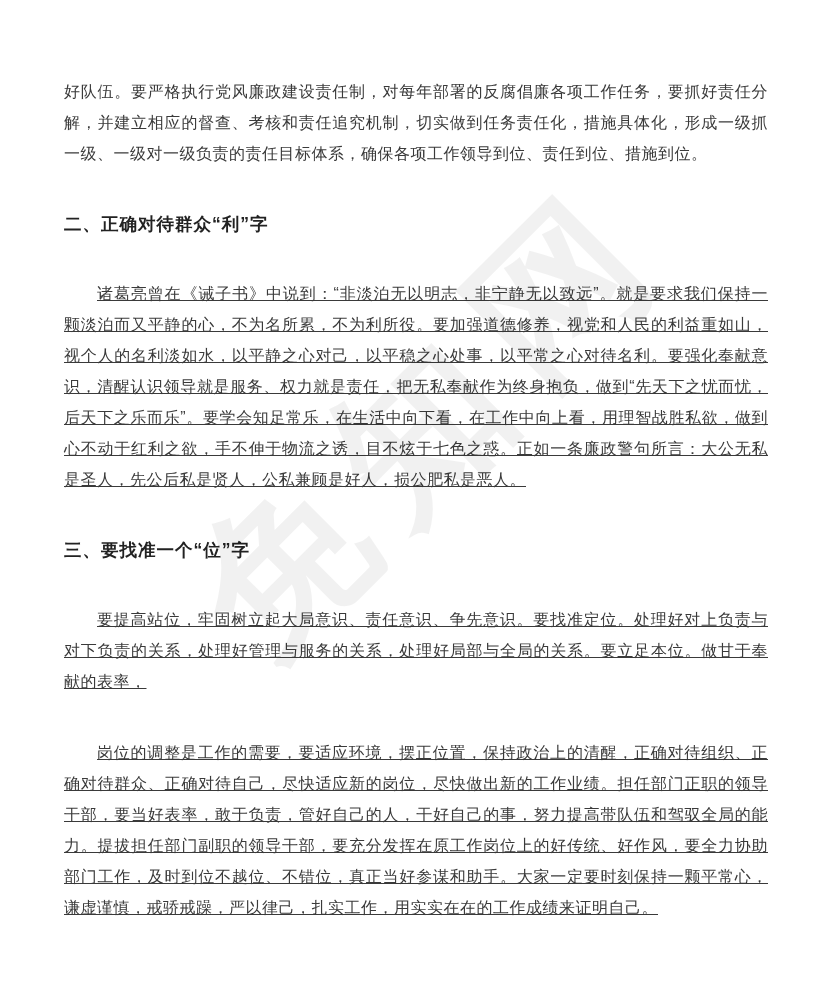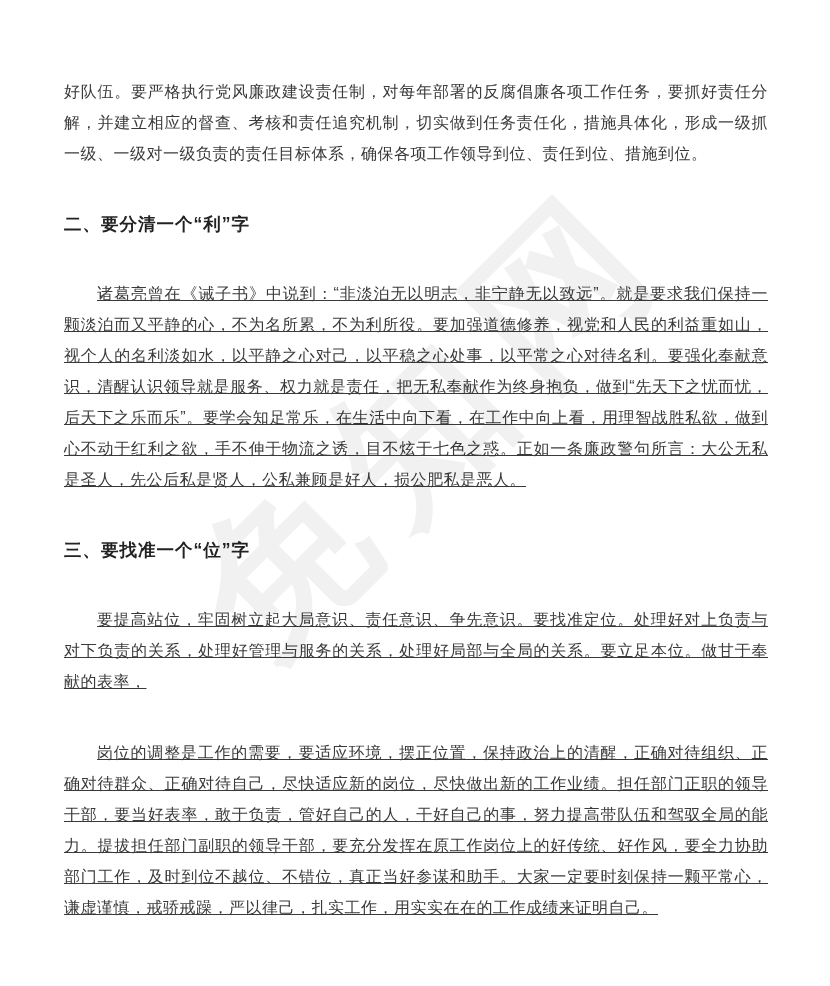--- a/index.html
+++ b/index.html
@@ -56,20 +56,20 @@
     pointer-events: none;
     user-select: none;
   }
 </style>
 </head>
 <body>
 
 <div class="page" style="color: rgb(58, 58, 58); background: rgb(255, 255, 255);">
   <div class="doc-content" id="doc-content">
       <p class="paragraph">好队伍。要严格执行党风廉政建设责任制，对每年部署的反腐倡廉各项工作任务，要抓好责任分解，并建立相应的督查、考核和责任追究机制，切实做到任务责任化，措施具体化，形成一级抓一级、一级对一级负责的责任目标体系，确保各项工作领导到位、责任到位、措施到位。</p>
-      <h2 class="heading" style="color: rgb(34, 34, 34);">二、要分清一个“利”字</h2>
+      <h2 class="heading" style="color: rgb(34, 34, 34);">二、正确对待群众“利”字</h2>
       <p class="paragraph indent">诸葛亮曾在《诫子书》中说到：“非淡泊无以明志，非宁静无以致远”。就是要求我们保持一颗淡泊而又平静的心，不为名所累，不为利所役。要加强道德修养，视党和人民的利益重如山，视个人的名利淡如水，以平静之心对己，以平稳之心处事，以平常之心对待名利。要强化奉献意识，清醒认识领导就是服务、权力就是责任，把无私奉献作为终身抱负，做到“先天下之忧而忧，后天下之乐而乐”。要学会知足常乐，在生活中向下看，在工作中向上看，用理智战胜私欲，做到心不动于红利之欲，手不伸于物流之诱，目不炫于七色之惑。正如一条廉政警句所言：大公无私是圣人，先公后私是贤人，公私兼顾是好人，损公肥私是恶人。</p>
       <h2 class="heading" style="color: rgb(34, 34, 34);">三、要找准一个“位”字</h2>
       <p class="paragraph indent">要提高站位，牢固树立起大局意识、责任意识、争先意识。要找准定位。处理好对上负责与对下负责的关系，处理好管理与服务的关系，处理好局部与全局的关系。要立足本位。做甘于奉献的表率，</p>
       <p class="paragraph indent">岗位的调整是工作的需要，要适应环境，摆正位置，保持政治上的清醒，正确对待组织、正确对待群众、正确对待自己，尽快适应新的岗位，尽快做出新的工作业绩。担任部门正职的领导干部，要当好表率，敢于负责，管好自己的人，干好自己的事，努力提高带队伍和驾驭全局的能力。提拔担任部门副职的领导干部，要充分发挥在原工作岗位上的好传统、好作风，要全力协助部门工作，及时到位不越位、不错位，真正当好参谋和助手。大家一定要时刻保持一颗平常心，谦虚谨慎，戒骄戒躁，严以律己，扎实工作，用实实在在的工作成绩来证明自己。</p>
     </div>
   <div class="watermark" style="color: rgba(0, 0, 0, 0.055);">免知网</div>
 </div>
 
 </body></html>

